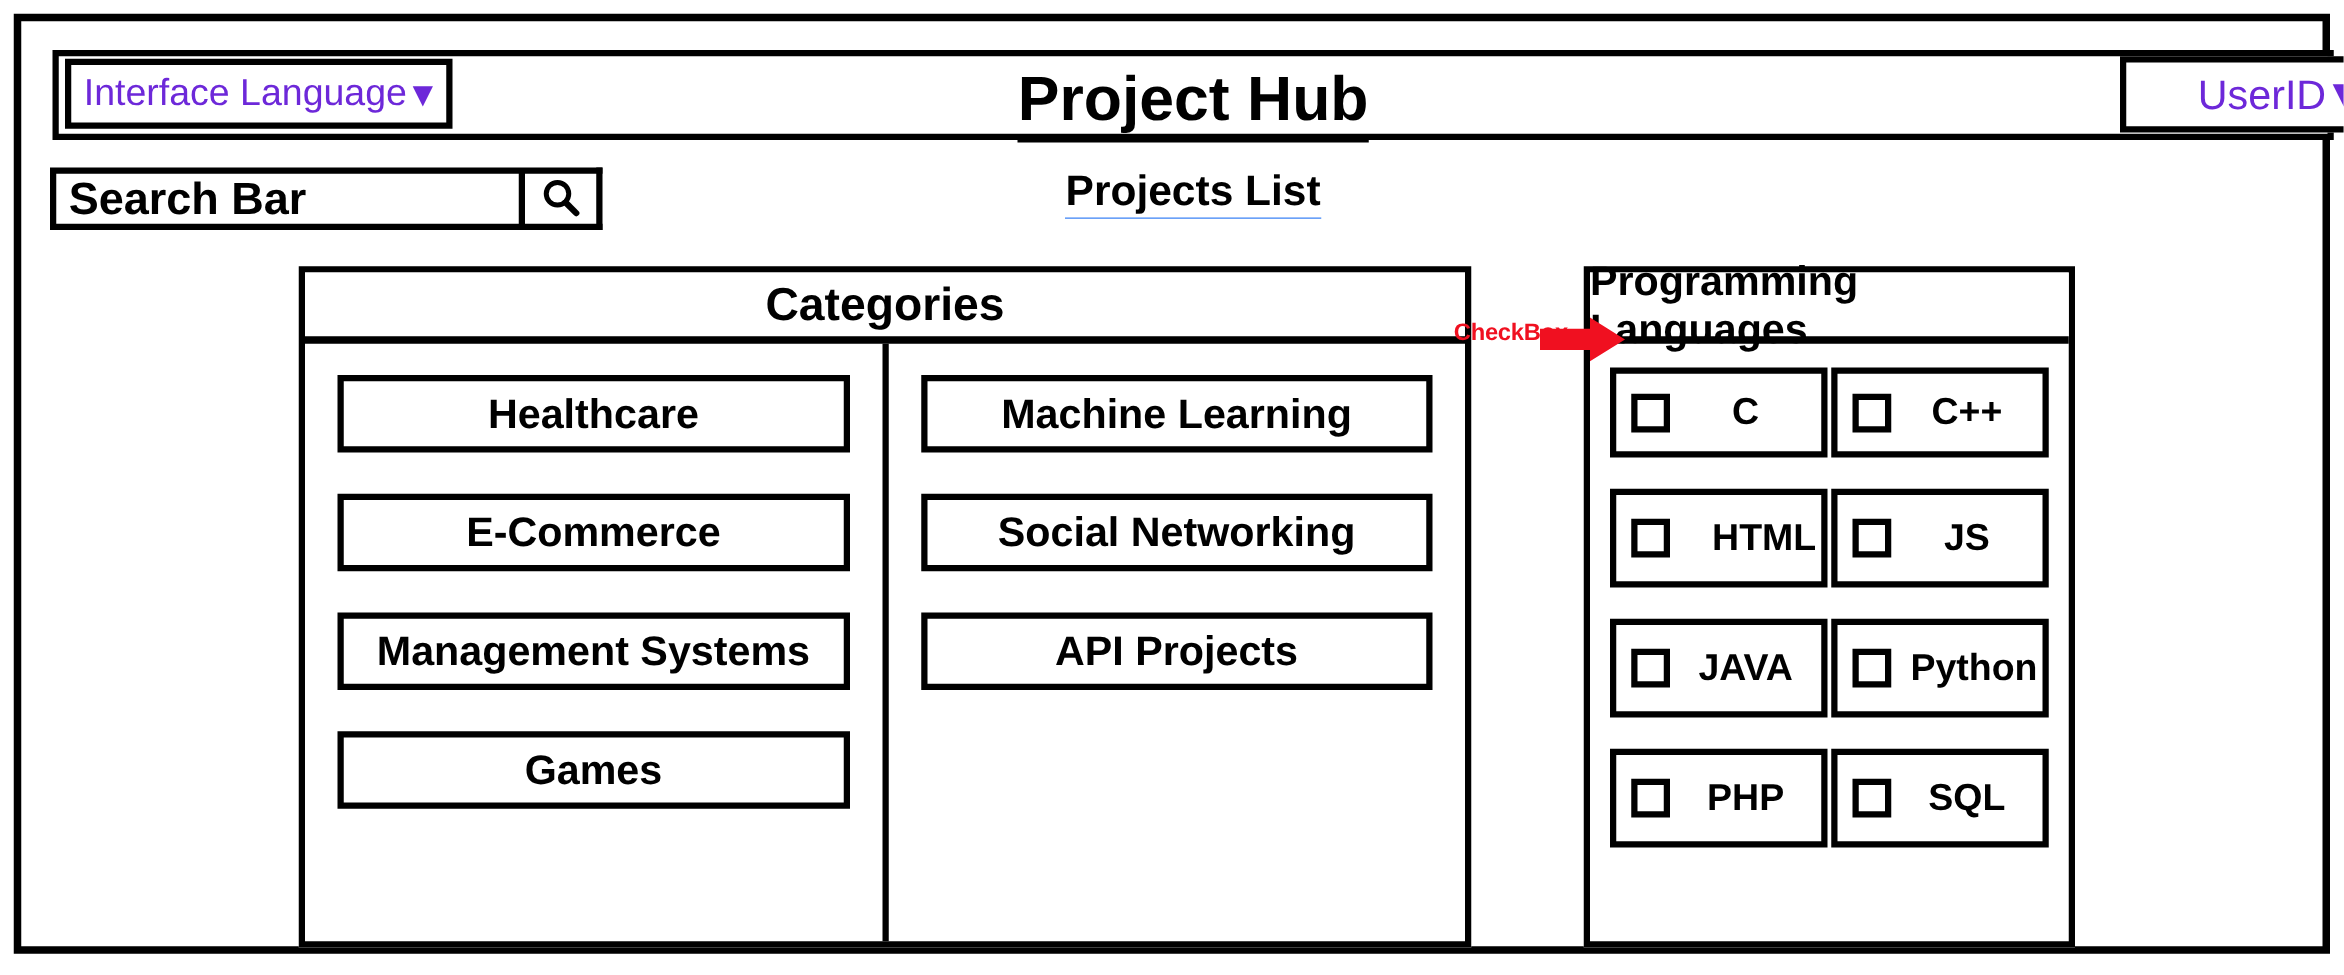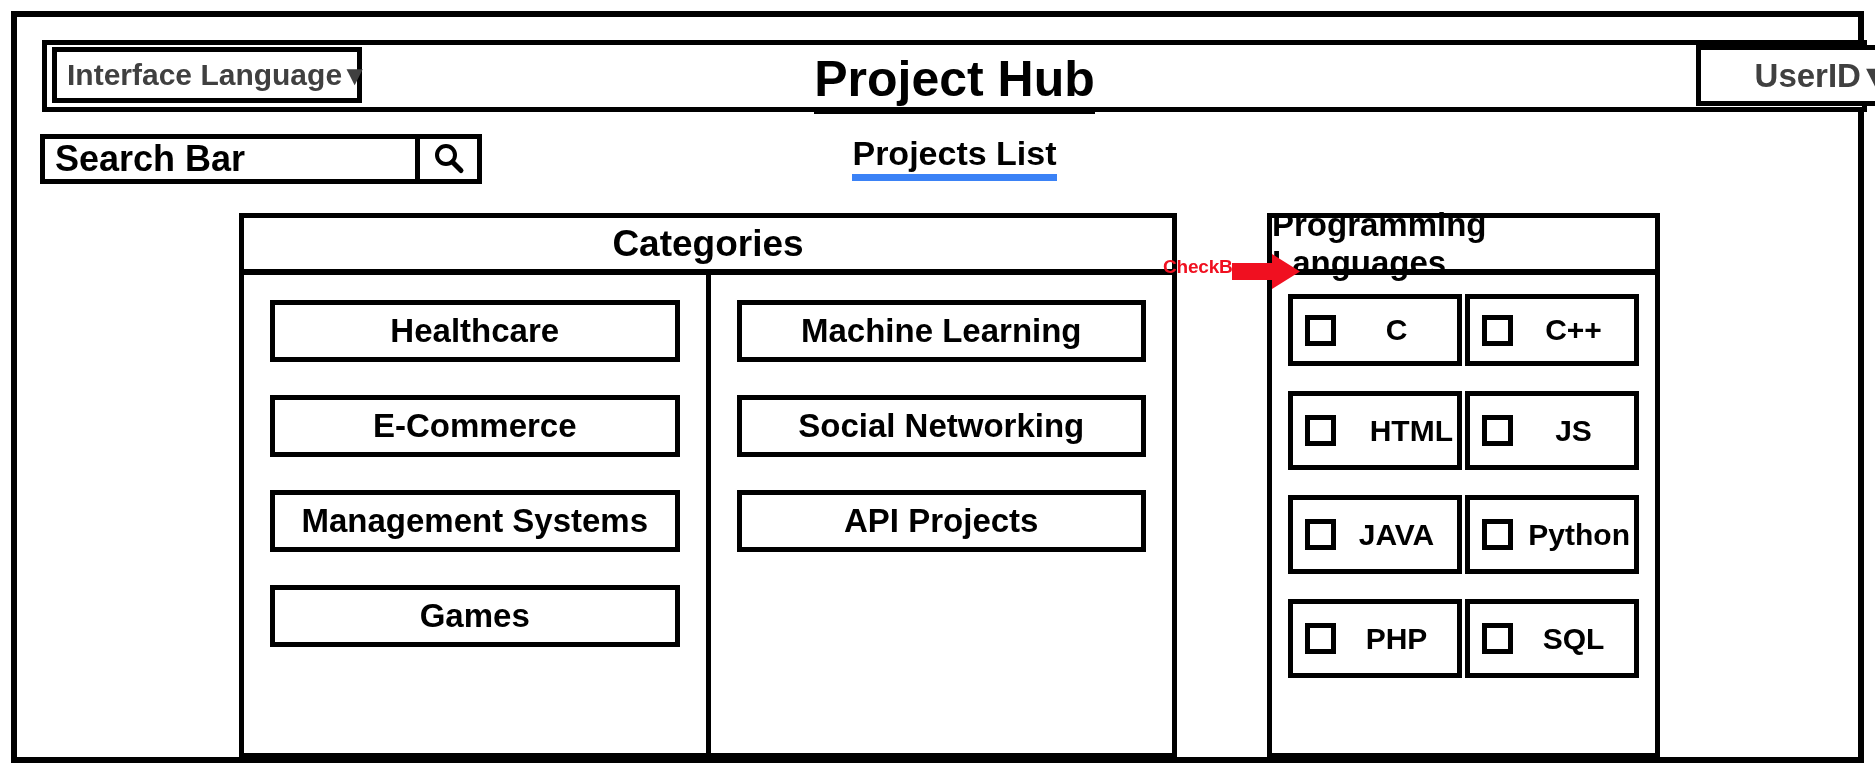--- a/index.html
+++ b/index.html
@@ -45,22 +45,22 @@
   }
 
   .dropdown {
     position: absolute;
     border: 5px solid #000000;
     box-sizing: border-box;
     background: #ffffff;
     display: flex;
     align-items: center;
     white-space: nowrap;
-    font-weight: bold;
-    color: #404040;
+    font-weight: normal;
+    color: #6d28d9;
   }
 
   #lang-dropdown {
     left: 35px;
     top: 30px;
     width: 310px;
     height: 56px;
     padding-left: 10px;
     font-size: 30px;
   }
@@ -139,21 +139,21 @@
     position: absolute;
     left: 0;
     top: 117px;
     width: 1875px;
     text-align: center;
     font-size: 34px;
     font-weight: bold;
     color: #000000;
   }
   .section-title span {
-    border-bottom: 7px solid #3b82f6;
+    border-bottom: 1px solid #3b82f6;
     padding-bottom: 2px;
   }
 
   
   #categories-panel {
     position: absolute;
     left: 222px;
     top: 196px;
     width: 938px;
     height: 545px;

